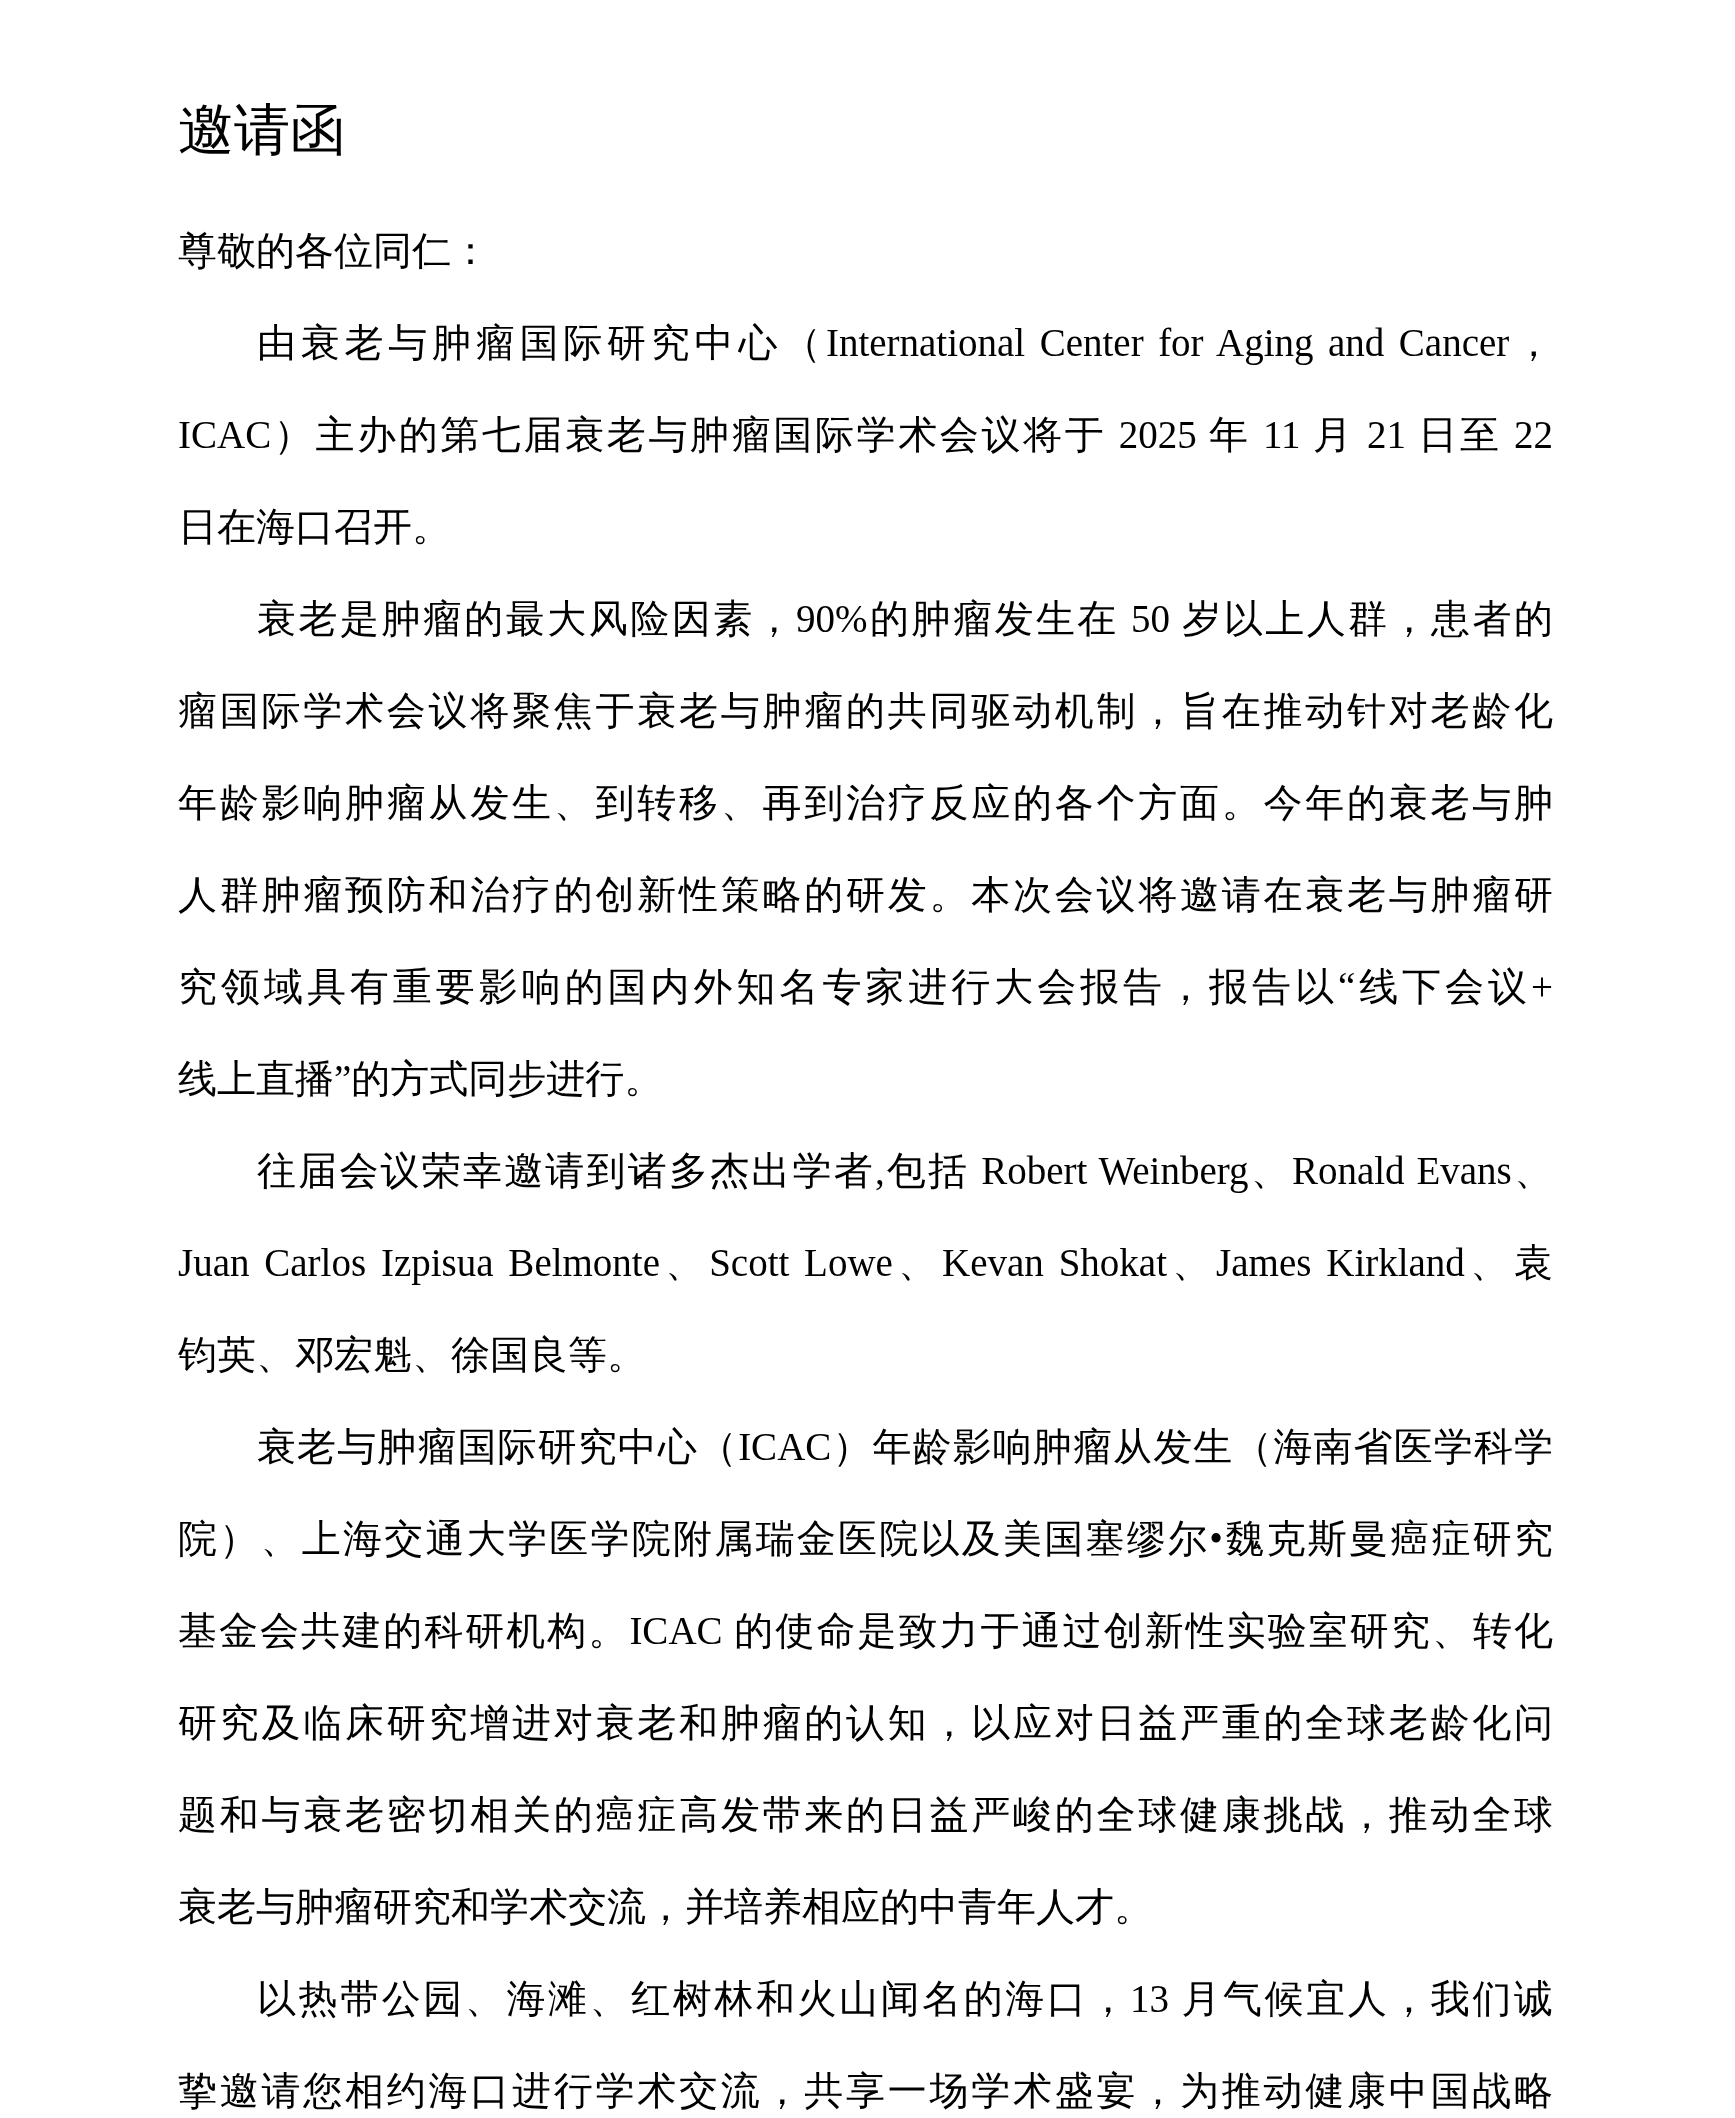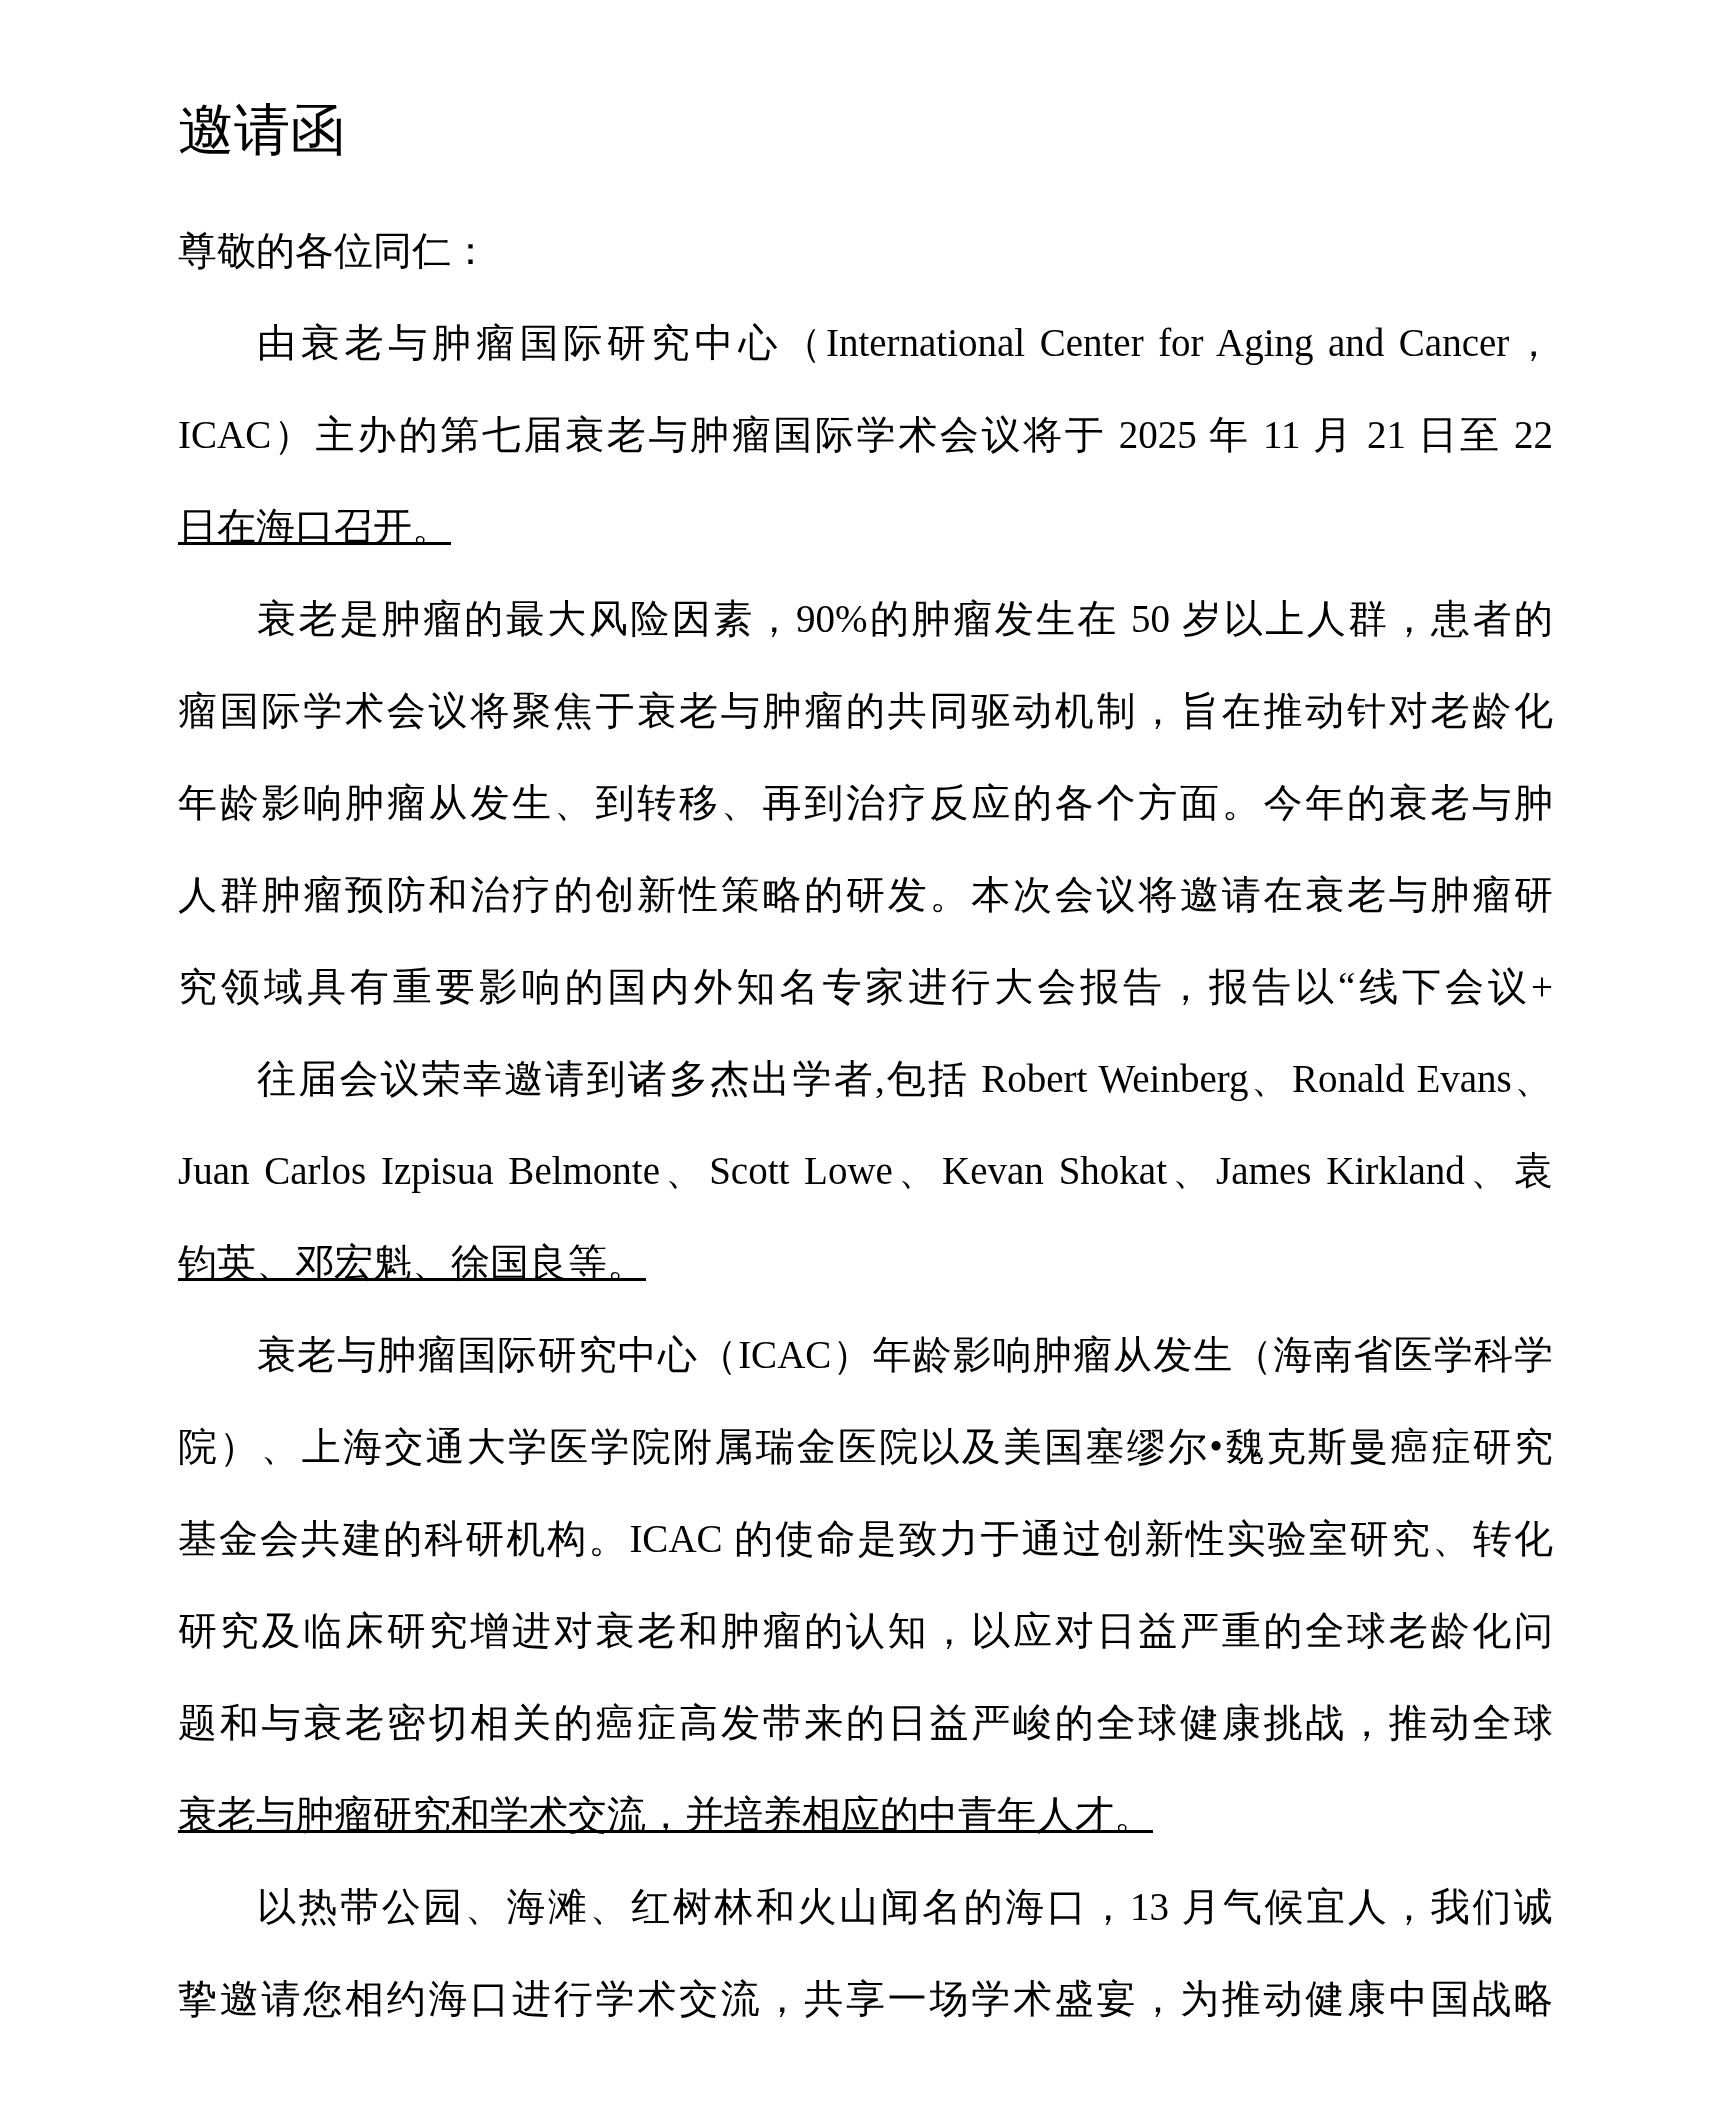--- a/index.html
+++ b/index.html
@@ -34,21 +34,20 @@
     font-size: 39px;
     line-height: 92px;
     text-align: justify;
     text-align-last: justify;
   }
   .line-first {
     text-indent: 79px;
   }
   .line-last {
     text-align-last: left;
-    text-decoration: underline;
   }
   .salutation {
     font-size: 39px;
     line-height: 92px;
     text-align: right;
     text-align-last: left;
   }
 </style>
 </head>
 <body>
@@ -62,20 +61,21 @@
 
     <div class="line line-first">由衰老与肿瘤国际研究中心（International Center for Aging and Cancer，</div>
     <div class="line">ICAC）主办的第七届衰老与肿瘤国际学术会议将于 2025 年 11 月 21 日至 22</div>
     <div class="line line-last">日在海口召开。</div>
 
     <div class="line line-first">衰老是肿瘤的最大风险因素，90%的肿瘤发生在 50 岁以上人群，患者的</div>
     <div class="line">瘤国际学术会议将聚焦于衰老与肿瘤的共同驱动机制，旨在推动针对老龄化</div>
     <div class="line">年龄影响肿瘤从发生、到转移、再到治疗反应的各个方面。今年的衰老与肿</div>
     <div class="line">人群肿瘤预防和治疗的创新性策略的研发。本次会议将邀请在衰老与肿瘤研</div>
     <div class="line">究领域具有重要影响的国内外知名专家进行大会报告，报告以“线下会议+</div>
+    <div class="line line-last">线上直播”的方式同步进行。</div>
 
     <div class="line line-first">往届会议荣幸邀请到诸多杰出学者,包括 Robert Weinberg、Ronald Evans、</div>
     <div class="line">Juan Carlos Izpisua Belmonte、Scott Lowe、Kevan Shokat、James Kirkland、袁</div>
     <div class="line line-last">钧英、邓宏魁、徐国良等。</div>
 
     <div class="line line-first">衰老与肿瘤国际研究中心（ICAC）年龄影响肿瘤从发生（海南省医学科学</div>
     <div class="line">院）、上海交通大学医学院附属瑞金医院以及美国塞缪尔•魏克斯曼癌症研究</div>
     <div class="line">基金会共建的科研机构。ICAC 的使命是致力于通过创新性实验室研究、转化</div>
     <div class="line">研究及临床研究增进对衰老和肿瘤的认知，以应对日益严重的全球老龄化问</div>
     <div class="line">题和与衰老密切相关的癌症高发带来的日益严峻的全球健康挑战，推动全球</div>

